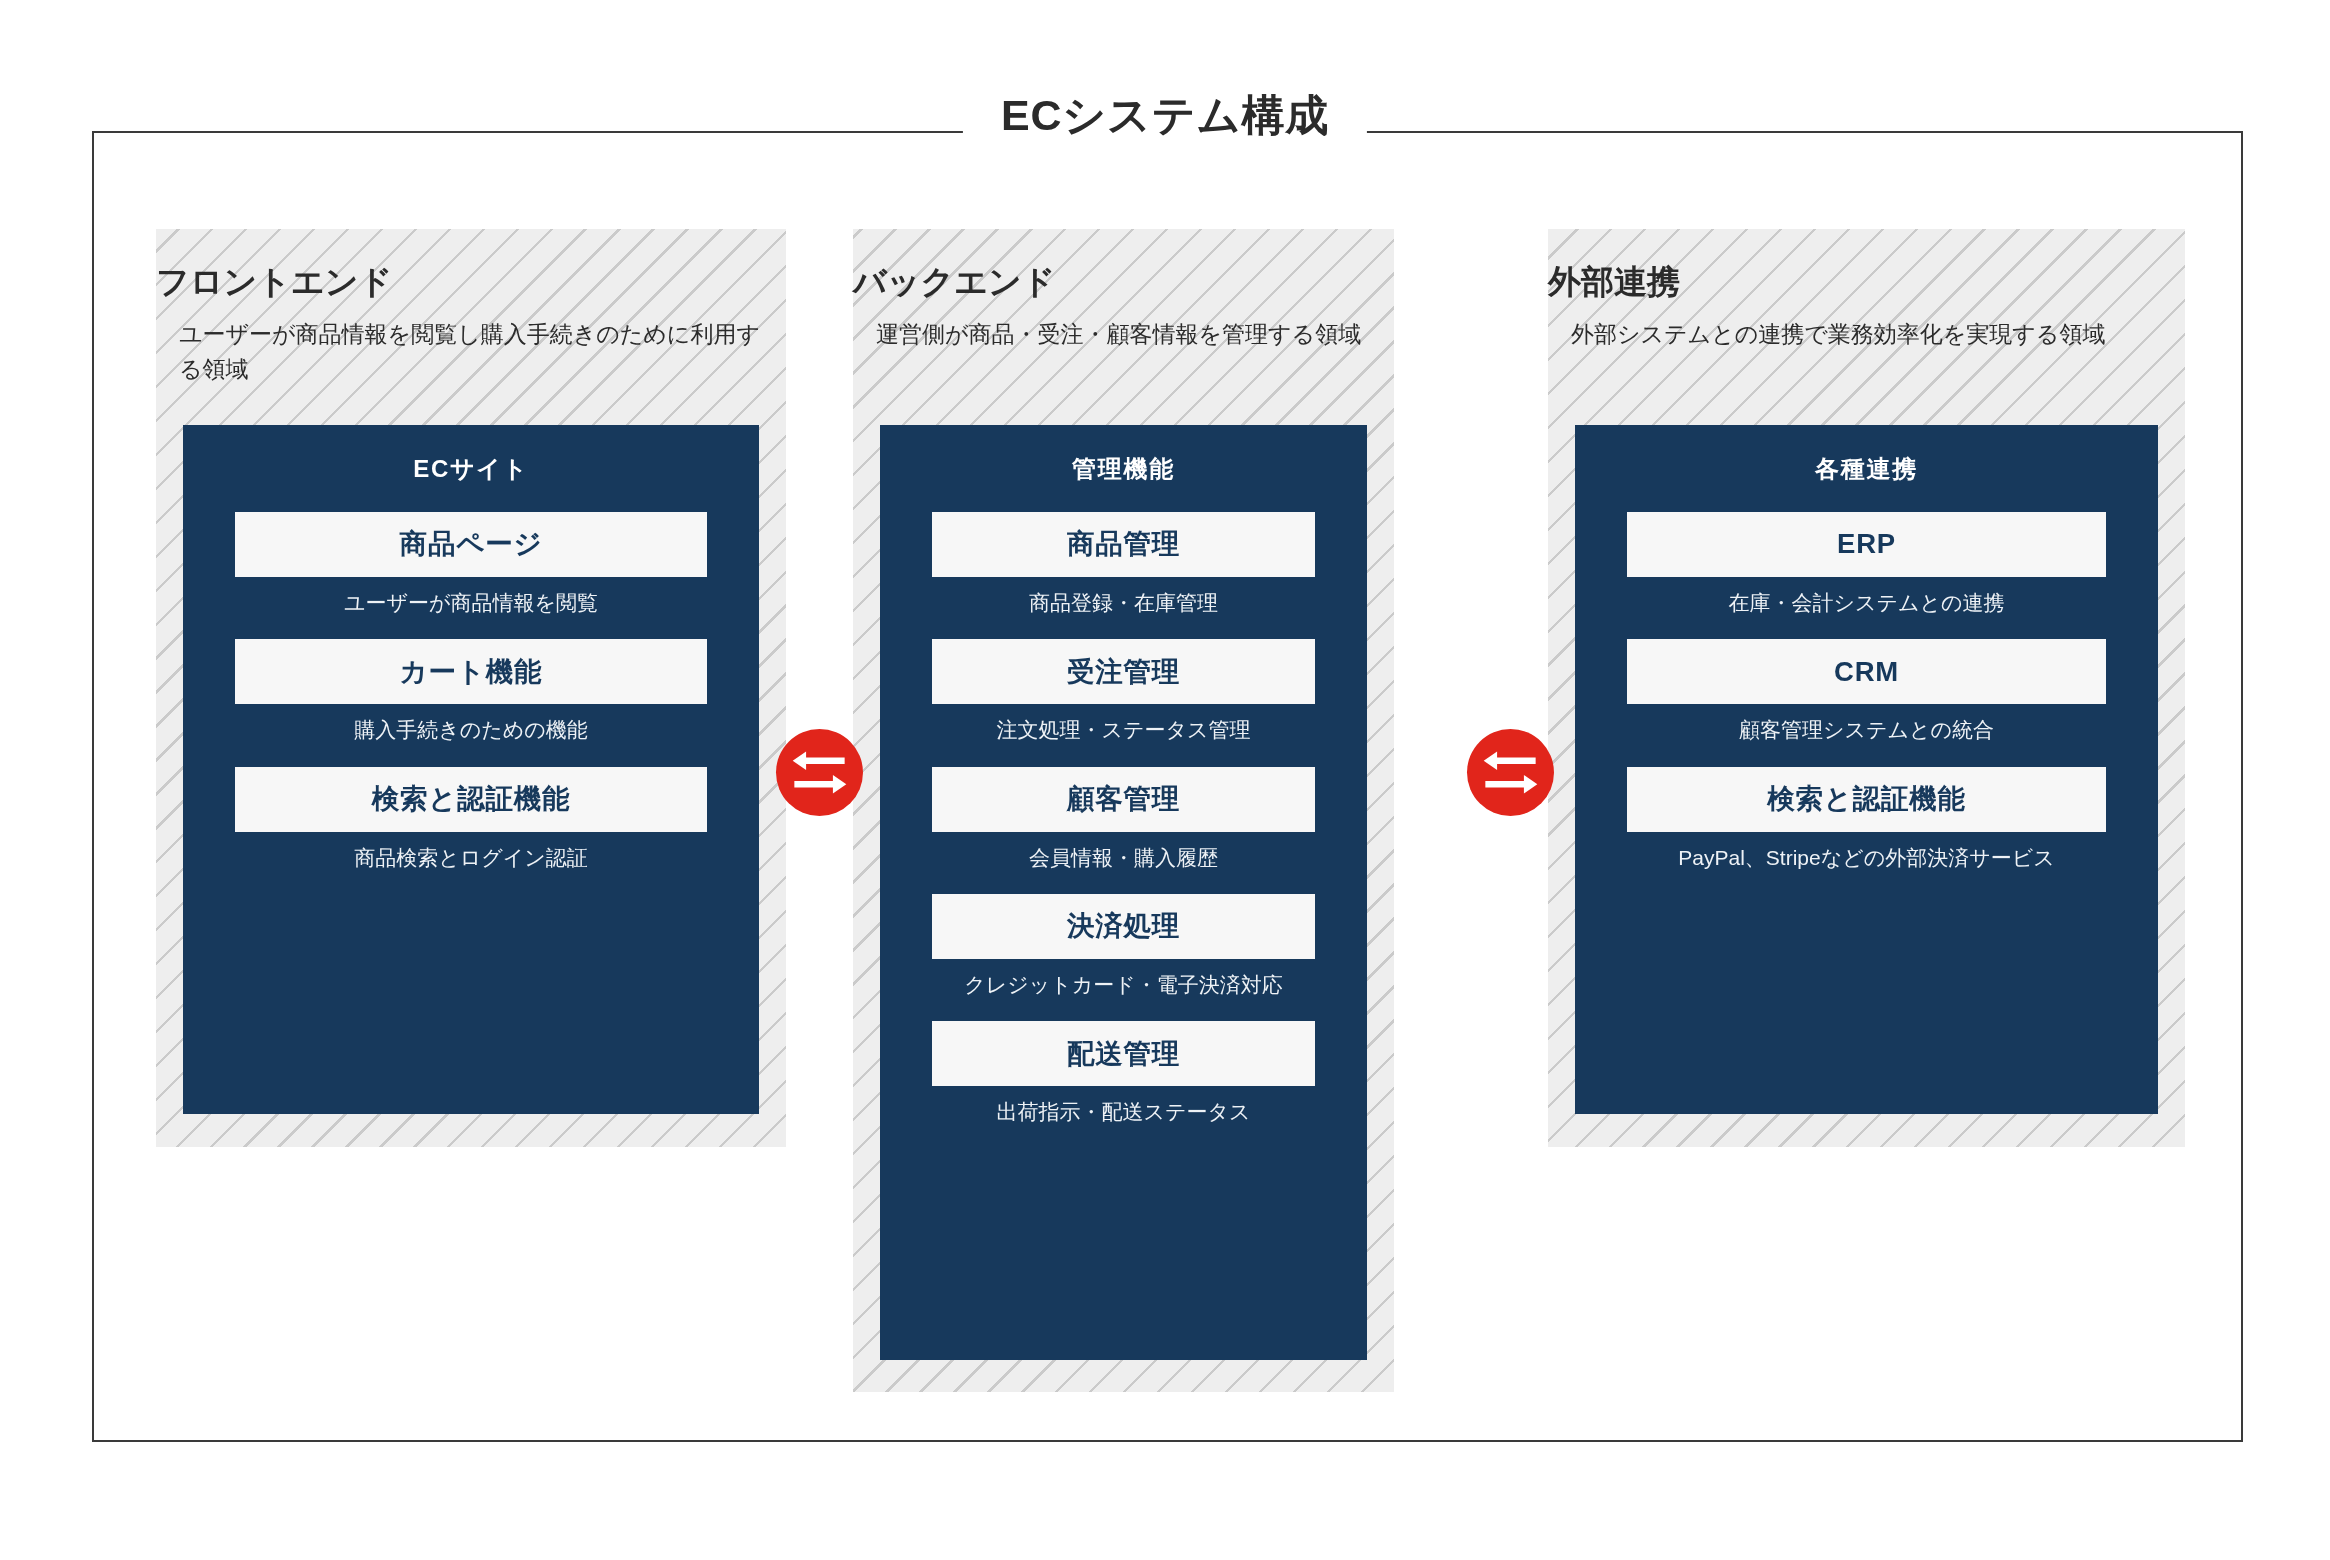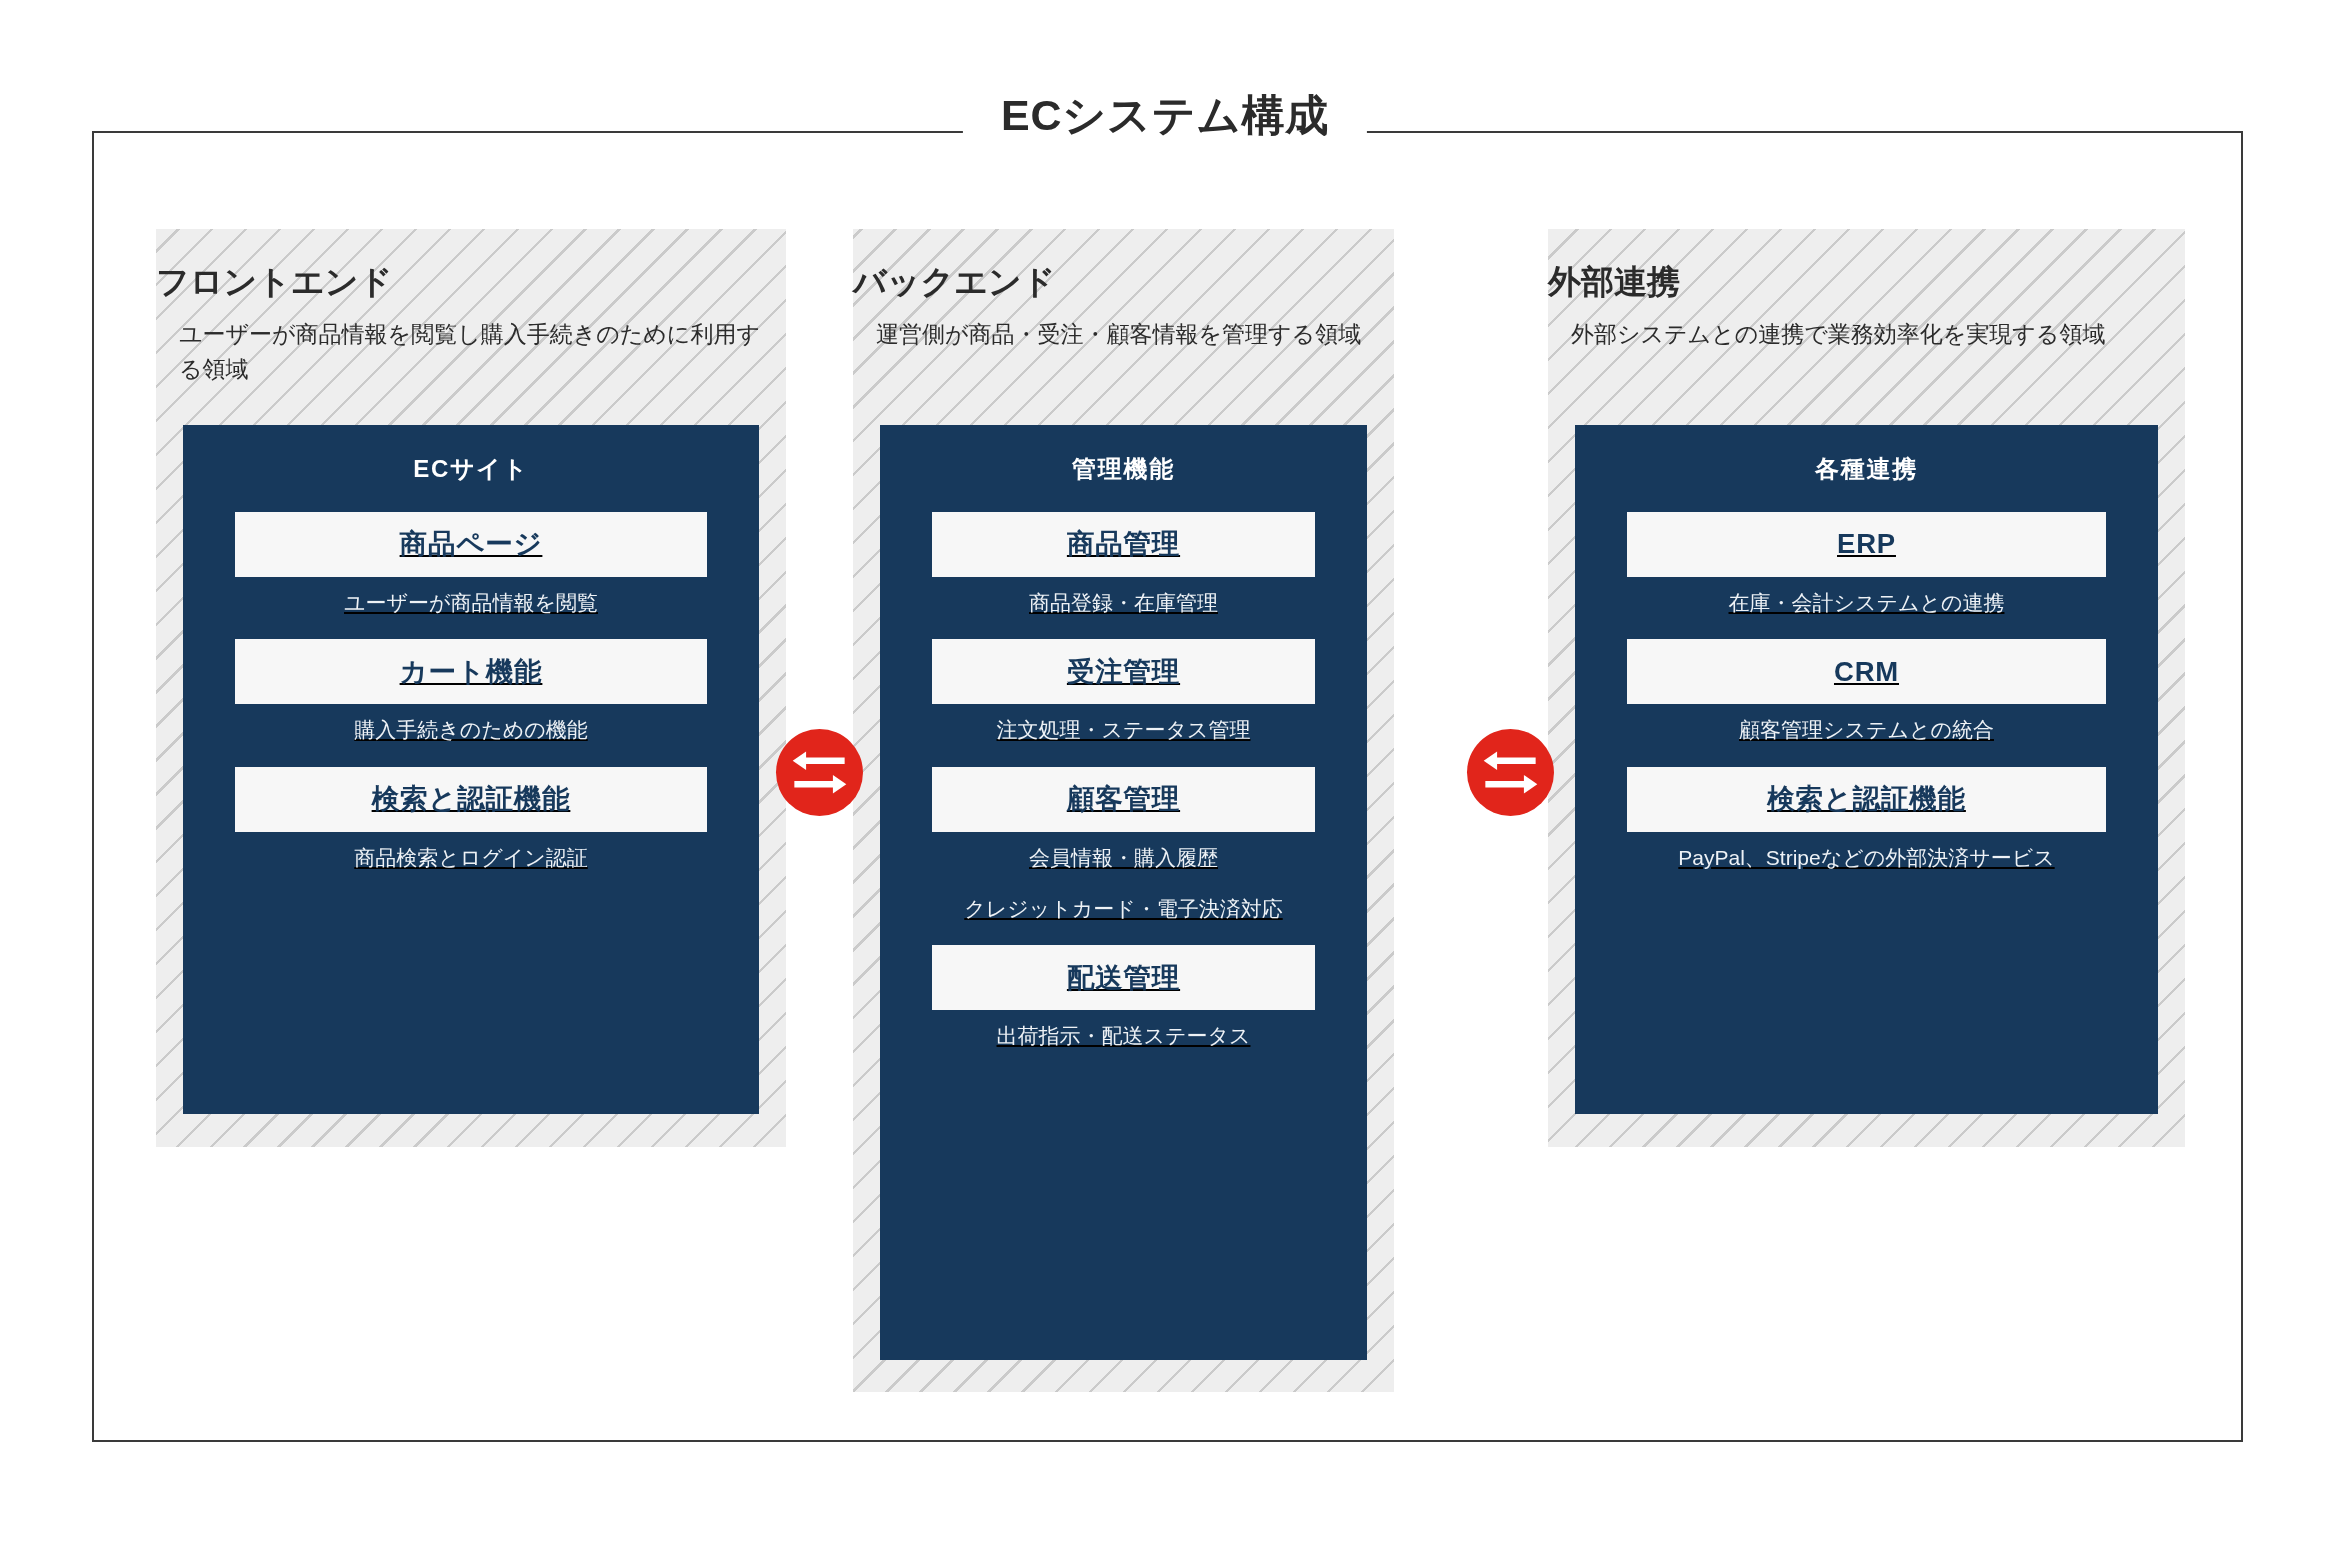--- a/index.html
+++ b/index.html
@@ -87,21 +87,21 @@
   .panel-title{
     text-align:center;
     font-size:24px;
     font-weight:bold;
     color:#ffffff;
     letter-spacing:1.7px;
     margin:8.3px 0 28px 0;
     line-height:1.2;
   }
 
-  .item{margin-bottom:21.6px;text-decoration:underline;}
+  .item{margin-bottom:21.6px;}
   .item-box{
     margin:0 52px;
     background:#f7f7f7;
     height:65px;
     display:flex;
     align-items:center;
     justify-content:center;
     font-size:27.5px;
     font-weight:bold;
     color:#17395c;
@@ -184,20 +184,21 @@
         <div class="item-box">受注管理</div>
         <div class="item-desc">注文処理・ステータス管理</div>
       </div>
 
       <div class="item">
         <div class="item-box">顧客管理</div>
         <div class="item-desc">会員情報・購入履歴</div>
       </div>
 
       <div class="item">
+        <div class="item-box">決済処理</div>
         <div class="item-desc">クレジットカード・電子決済対応</div>
       </div>
 
       <div class="item">
         <div class="item-box">配送管理</div>
         <div class="item-desc">出荷指示・配送ステータス</div>
       </div>
     </div>
   </div>
 

